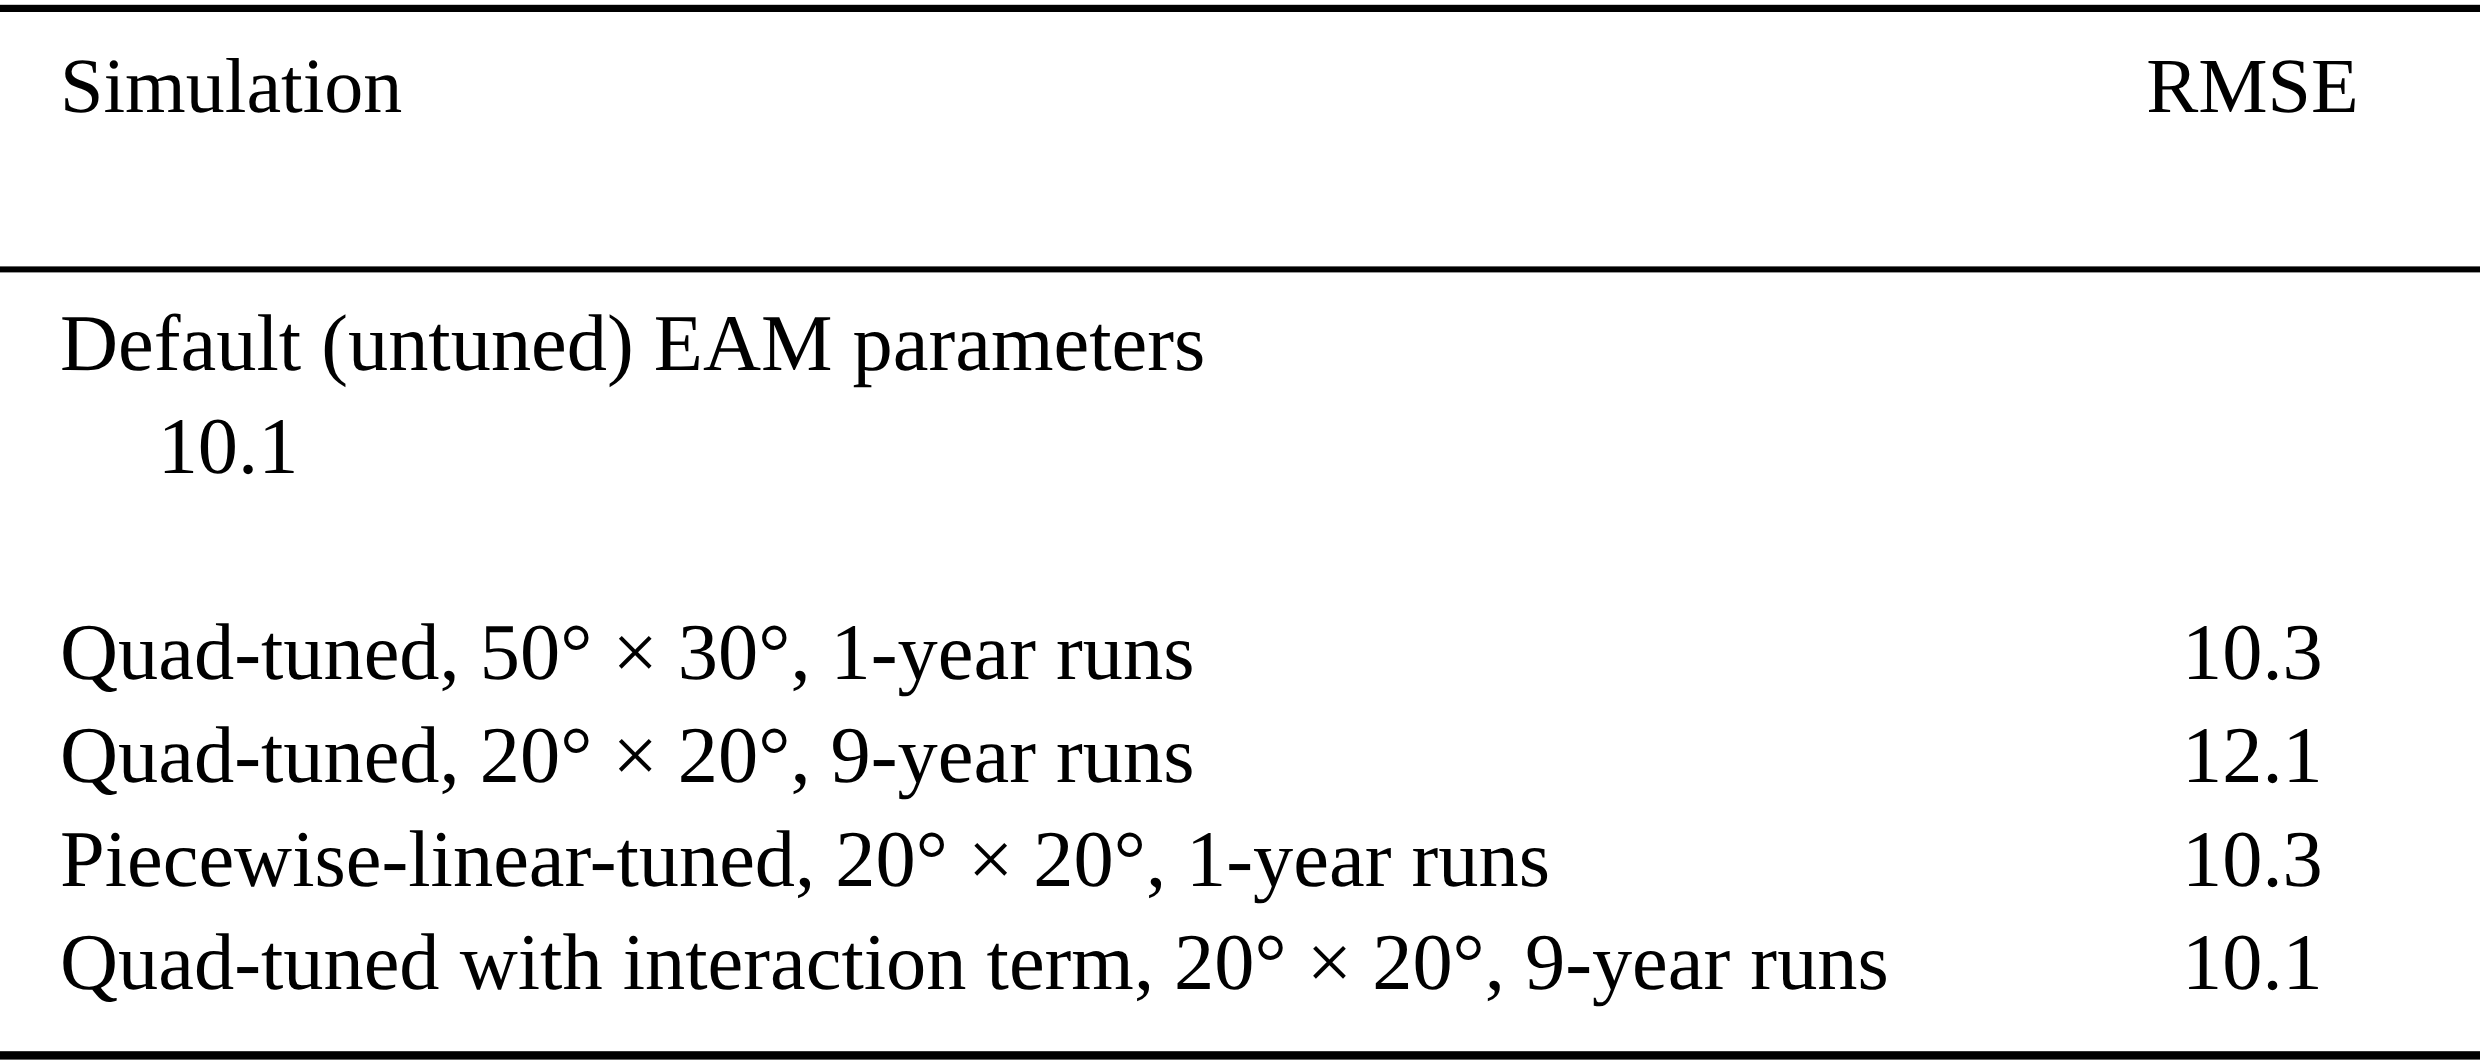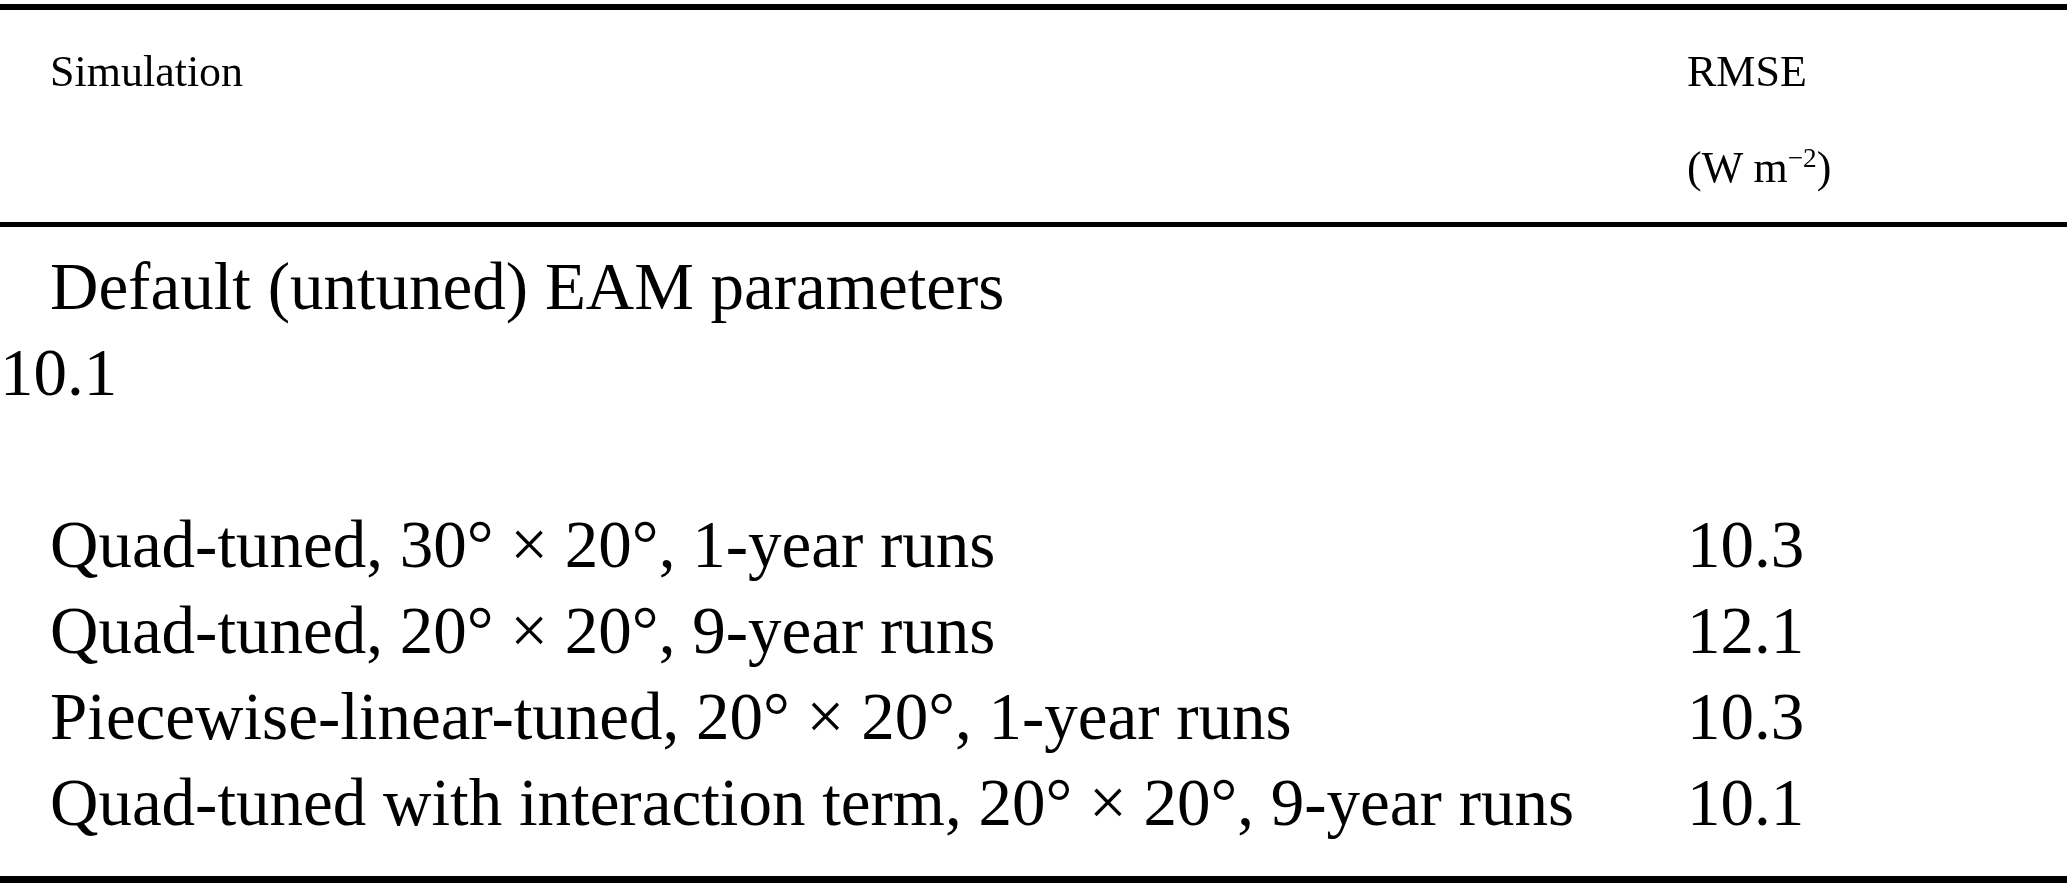--- a/index.html
+++ b/index.html
@@ -33,21 +33,21 @@
   .header-row {
     position: absolute;
     top: 10px;
     left: 0;
     width: 2067px;
     height: 212px;
     display: flex;
     align-items: flex-start;
     padding-top: 14px;
     box-sizing: border-box;
-    font-size: 44px;
+    font-size: 65px;
     line-height: 96px;
   }
   .body {
     position: absolute;
     top: 227px;
     left: 0;
     width: 2067px;
     padding-top: 16px;
     box-sizing: border-box;
   }
@@ -60,57 +60,56 @@
   }
   .cell.sim {
     flex: 1;
     padding-left: 50px;
     text-align: left;
     box-sizing: border-box;
     overflow: hidden;
   }
   .cell.rmse {
     width: 380px;
-    text-align: left;
+    text-align: center;
     box-sizing: border-box;
   }
   .unit sup {
     font-size: 0.62em;
     line-height: 0;
     vertical-align: 0.55em;
   }
 </style>
 </head>
 <body>
 
 <div class="table">
 
   <div class="rule top"></div>
 
   <div class="header-row">
     <div class="cell sim">Simulation</div>
     <div class="cell rmse">
       <div>RMSE</div>
-      <div class="unit"><span>(W m</span><sup>−2</sup><span>)</span></div>
     </div>
   </div>
 
   <div class="rule mid"></div>
 
   <div class="body">
     <div class="row">
       <div class="cell sim">Default (untuned) EAM parameters</div>
     </div>
     <div class="row">
       <div class="cell rmse">10.1</div>
     </div>
     <div class="row">
     </div>
     <div class="row">
-      <div class="cell sim">Quad-tuned, 30° × 20°, 1-year runs</div>
+      <div class="cell sim">Quad-tuned, 50° × 30°, 1-year runs</div>
       <div class="cell rmse">10.3</div>
     </div>
     <div class="row">
       <div class="cell sim">Quad-tuned, 20° × 20°, 9-year runs</div>
       <div class="cell rmse">12.1</div>
     </div>
     <div class="row">
       <div class="cell sim">Piecewise-linear-tuned, 20° × 20°, 1-year runs</div>
       <div class="cell rmse">10.3</div>
     </div>

